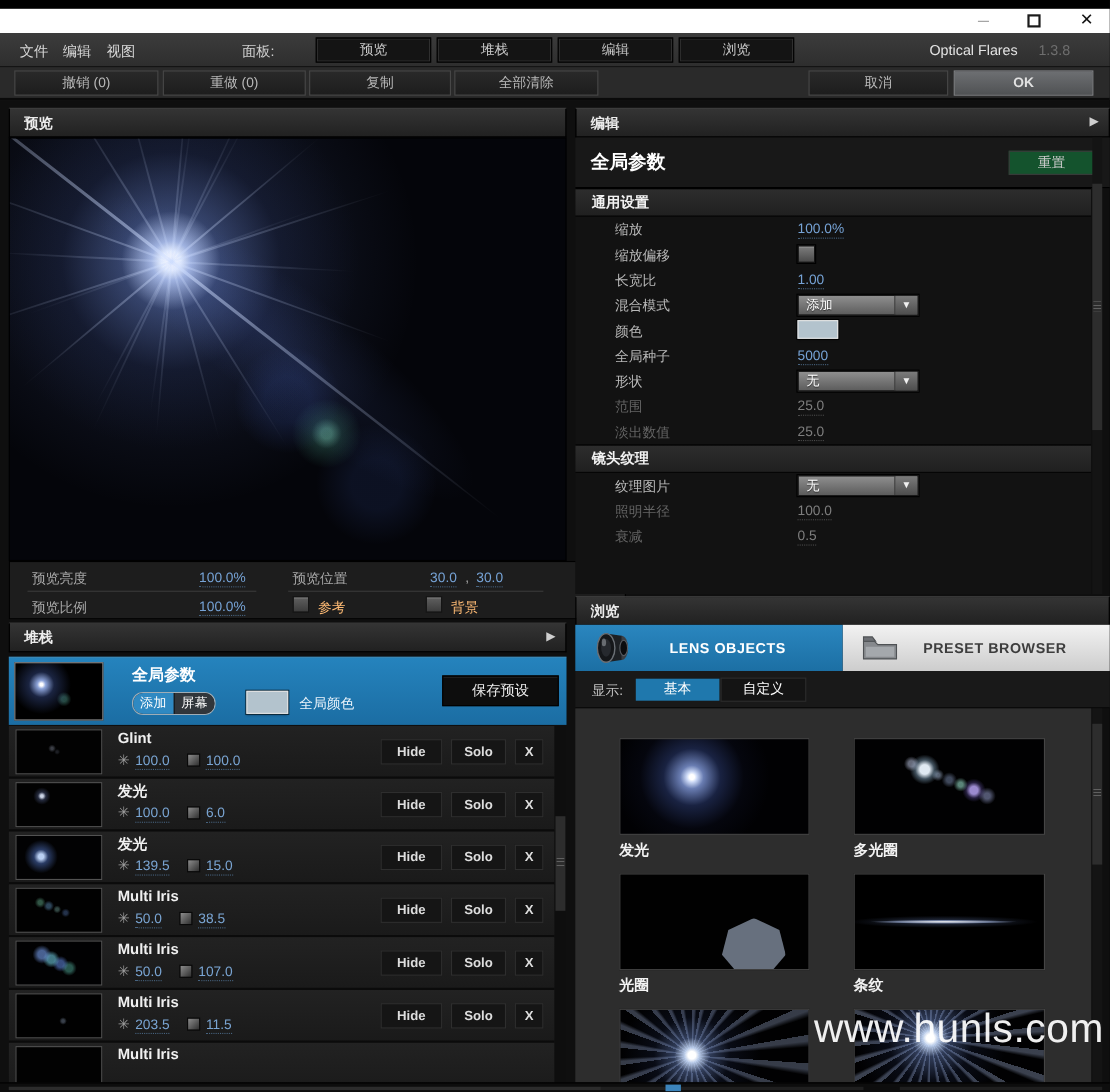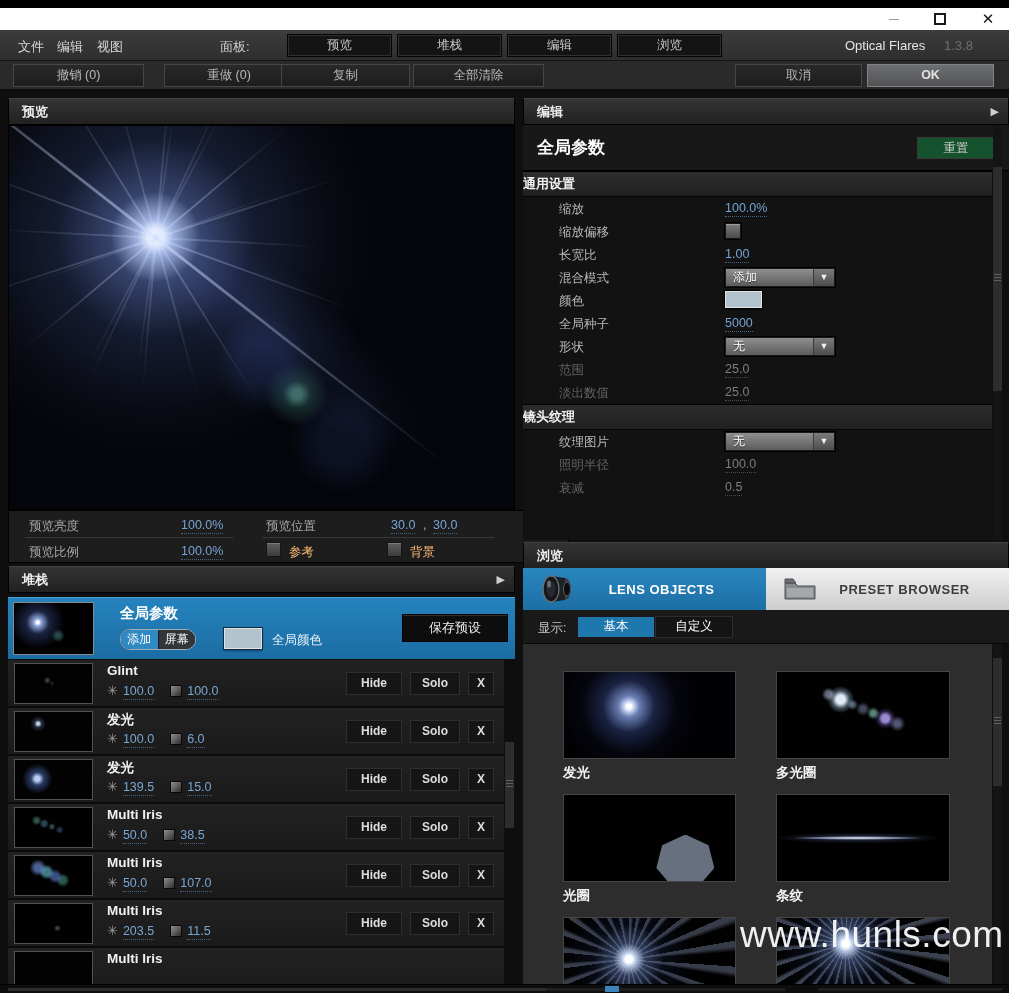--- a/index.html
+++ b/index.html
@@ -22,21 +22,21 @@
   .panel-btn { position:absolute; top:4px; width:105px; height:23px; background:#141414;
                border:1px solid #030303; box-shadow:inset 0 0 0 1px #2f2f2f;
                color:#c9c9c9; font-size:12.5px; text-align:center; line-height:21px; }
   .brand { position:absolute; left:845px; top:8px; color:#e4e4e4; font-size:13px; }
   .version { position:absolute; left:944px; top:8px; color:#6e6e6e; font-size:13px; }
 
   .toolbar { position:absolute; left:0; top:61px; width:100%; height:30px; background:#2a2a2a;
              border-bottom:2px solid #0a0a0a; }
   .tbtn { position:absolute; top:3px; height:23px; background:linear-gradient(#292929,#1d1d1d);
           border:1px solid #474747; color:#b9b9b9; font-size:12.5px; text-align:center; line-height:21px; }
-  .tb-undo { left:13px; width:131px; } .tb-redo { left:164px; width:130px; }
+  .tb-undo { left:13px; width:131px; } .tb-redo { left:148px; width:130px; }
   .tb-copy { left:281px; width:129px; } .tb-clear { left:413px; width:131px; }
   .tb-cancel { left:735px; width:127px; }
   .tb-ok { left:867px; width:127px; background:linear-gradient(#6d6f72,#505254);
            border-color:#808285; color:#e2e2e2; font-weight:bold; }
 
   
   .phead { position:absolute; height:27px; background:linear-gradient(#343434,#212121);
            border:1px solid #000; border-top-color:#424242; color:#ececec; font-weight:bold;
            font-size:13px; line-height:25px; padding-left:13px; }
   .phead .arrow { position:absolute; right:9px; top:0; color:#cfcfcf; font-size:11px; }
@@ -130,21 +130,21 @@
   
   .ed-head { left:523px; top:98px; width:486px; }
   .ed-title { position:absolute; left:523px; top:125px; width:486px; height:46px; background:#181818;
               border-bottom:1px solid #000; }
   .ed-heading { position:absolute; left:14px; top:11px; color:#ffffff; font-weight:bold; font-size:17px; }
   .reset-btn { position:absolute; left:394px; top:12px; width:78px; height:22px; background:#14532d;
                border:1px solid #3a3a3a; color:#cccccc; font-size:12.5px; text-align:center; line-height:20px; }
   .ed-body { position:absolute; left:523px; top:171px; width:469px; height:369px; background:#121212; overflow:hidden; }
   .esec-h { height:26px; line-height:24px; background:linear-gradient(#2d2d2d,#202020);
             border-top:1px solid #000; border-bottom:1px solid #050505; color:#f2f2f2; font-weight:bold;
-            font-size:13px; }
+            font-size:13px; padding-left:15px; }
   .erow { height:23px; position:relative; }
   .elabel { position:absolute; left:36px; top:4px; font-size:12.5px; color:#b9b9b9; }
   .erow.dis .elabel { color:#636363; }
   .ectl { position:absolute; left:202px; top:4px; }
   .eval { color:#76a3d6; font-size:12.5px; border-bottom:1px dotted #47637f; padding-bottom:1px; }
   .erow.dis .eval { color:#7e7e7e; border-color:#4a4a4a; }
   .echk { top:3px; width:16px; height:16px; display:block; background:linear-gradient(#7d7d7d,#4a4a4a);
           border:1px solid #141414; box-shadow:0 0 0 1px #000, inset 0 1px 0 #9b9b9b; }
   .edrop { display:block; width:110px; height:19px; top:2px; background:linear-gradient(#8f8f8f,#5c5c5c);
            border:1px solid #1a1a1a; box-shadow:0 0 0 1px #000; color:#fff; font-size:12px; position:absolute; }

